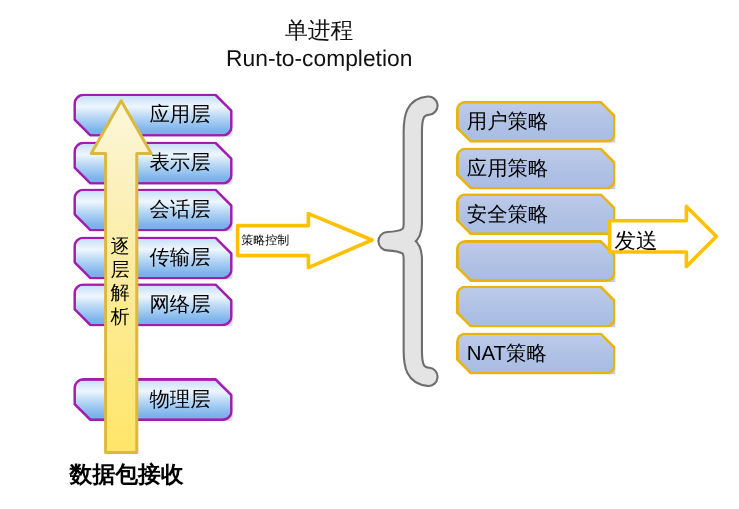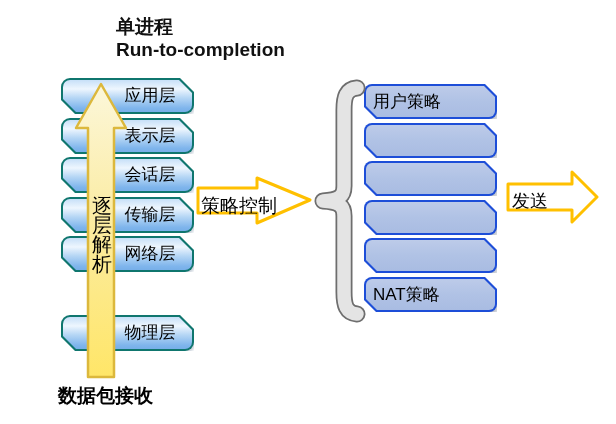--- a/index.html
+++ b/index.html
@@ -1,63 +1,63 @@
 <!DOCTYPE html>
 <html><head>
 <meta charset="utf-8">
 <style>
   html,body{margin:0;padding:0;background:#ffffff;}
   .canvas{
     position:relative;width:616px;height:424px;background:#ffffff;overflow:hidden;
     font-family:"Liberation Sans","DejaVu Sans",sans-serif;color:#000;
   }
   
-  .title{position:absolute;left:116px;top:15px;width:300px;text-align:left;
-         font-weight:bold;font-size:19px;line-height:23px;color:#111;}
+  .title{position:absolute;left:116px;top:15px;width:300px;text-align:center;
+         font-weight:normal;font-size:19px;line-height:23px;color:#111;}
   
   .lbox{
     position:absolute;left:61px;width:133px;height:36px;
-    background:#0f766e;border-radius:9px;
+    background:#a21caf;border-radius:9px;
     clip-path:polygon(0 0,calc(100% - 14px) 0,100% 14px,100% 100%,14px 100%,0 calc(100% - 14px));
     filter:drop-shadow(1.5px 2px 1.5px rgba(110,130,155,.40));
   }
   .lbox-fill{
     position:absolute;inset:2px;border-radius:7px;
     clip-path:polygon(0 0,calc(100% - 13px) 0,100% 13px,100% 100%,13px 100%,0 calc(100% - 13px));
     background:linear-gradient(180deg,#c7e0f8 0%,#eef6fe 28%,#b7d7f5 55%,#7fb5ec 88%,#77afe9 100%);
   }
   .lbox-label{
     position:absolute;left:46px;top:0;width:86px;height:36px;line-height:36px;
     text-align:center;font-size:17px;color:#000;z-index:3;
   }
   
   .pbox{
-    position:absolute;left:364px;width:133px;height:35px;
-    background:#1d4ed8;border-radius:8px;
+    position:absolute;left:380px;width:133px;height:35px;
+    background:#eab308;border-radius:8px;
     clip-path:polygon(0 0,calc(100% - 12px) 0,100% 12px,100% 100%,12px 100%,0 calc(100% - 12px));
     filter:drop-shadow(2.5px 3px 2px rgba(105,115,135,.45));
     text-align:right;
   }
   .pbox-fill{
     position:absolute;inset:2px;border-radius:6px;
     clip-path:polygon(0 0,calc(100% - 11px) 0,100% 11px,100% 100%,11px 100%,0 calc(100% - 11px));
     background:linear-gradient(180deg,#bdcbe9 0%,#b0c2e5 50%,#a9bce2 100%);
   }
   .pbox-label{
     position:absolute;left:9px;top:0;height:35px;line-height:35px;
     font-size:17px;color:#000;white-space:nowrap;
   }
   
   .shapes{position:absolute;left:0;top:0;width:616px;height:424px;z-index:2;pointer-events:none;}
   
   .vlabel{
     position:absolute;left:92px;top:197px;width:20px;z-index:3;
-    font-size:20px;line-height:19.2px;text-align:center;word-break:break-all;color:#000;
+    font-size:16px;line-height:19.2px;text-align:left;word-break:break-all;color:#000;
   }
-  .policy-arrow-label{position:absolute;left:201px;top:193px;font-size:19px;z-index:3;white-space:nowrap;}
+  .policy-arrow-label{position:absolute;left:201px;top:193px;font-size:10px;z-index:3;white-space:nowrap;}
   .send-arrow-label{position:absolute;left:512px;top:189px;font-size:18px;z-index:3;white-space:nowrap;}
   .receive-label{position:absolute;left:58px;top:383px;font-size:19px;font-weight:bold;z-index:3;white-space:nowrap;}
 </style>
 </head>
 <body>
 
 <div class="canvas">
 
   <div class="title">
     <div>单进程</div>
@@ -88,23 +88,25 @@
     <div class="lbox-fill"></div>
     <span class="lbox-label">物理层</span>
   </div>
 
   <div class="pbox" style="top:84px">
     <div class="pbox-fill"></div>
     <span class="pbox-label">用户策略</span>
   </div>
   <div class="pbox" style="top:123px">
     <div class="pbox-fill"></div>
+    <span class="pbox-label">应用策略</span>
   </div>
   <div class="pbox" style="top:161px">
     <div class="pbox-fill"></div>
+    <span class="pbox-label">安全策略</span>
   </div>
   <div class="pbox" style="top:200px">
     <div class="pbox-fill"></div>
   </div>
   <div class="pbox" style="top:238px">
     <div class="pbox-fill"></div>
   </div>
   <div class="pbox" style="top:277px">
     <div class="pbox-fill"></div>
     <span class="pbox-label">NAT策略</span>

